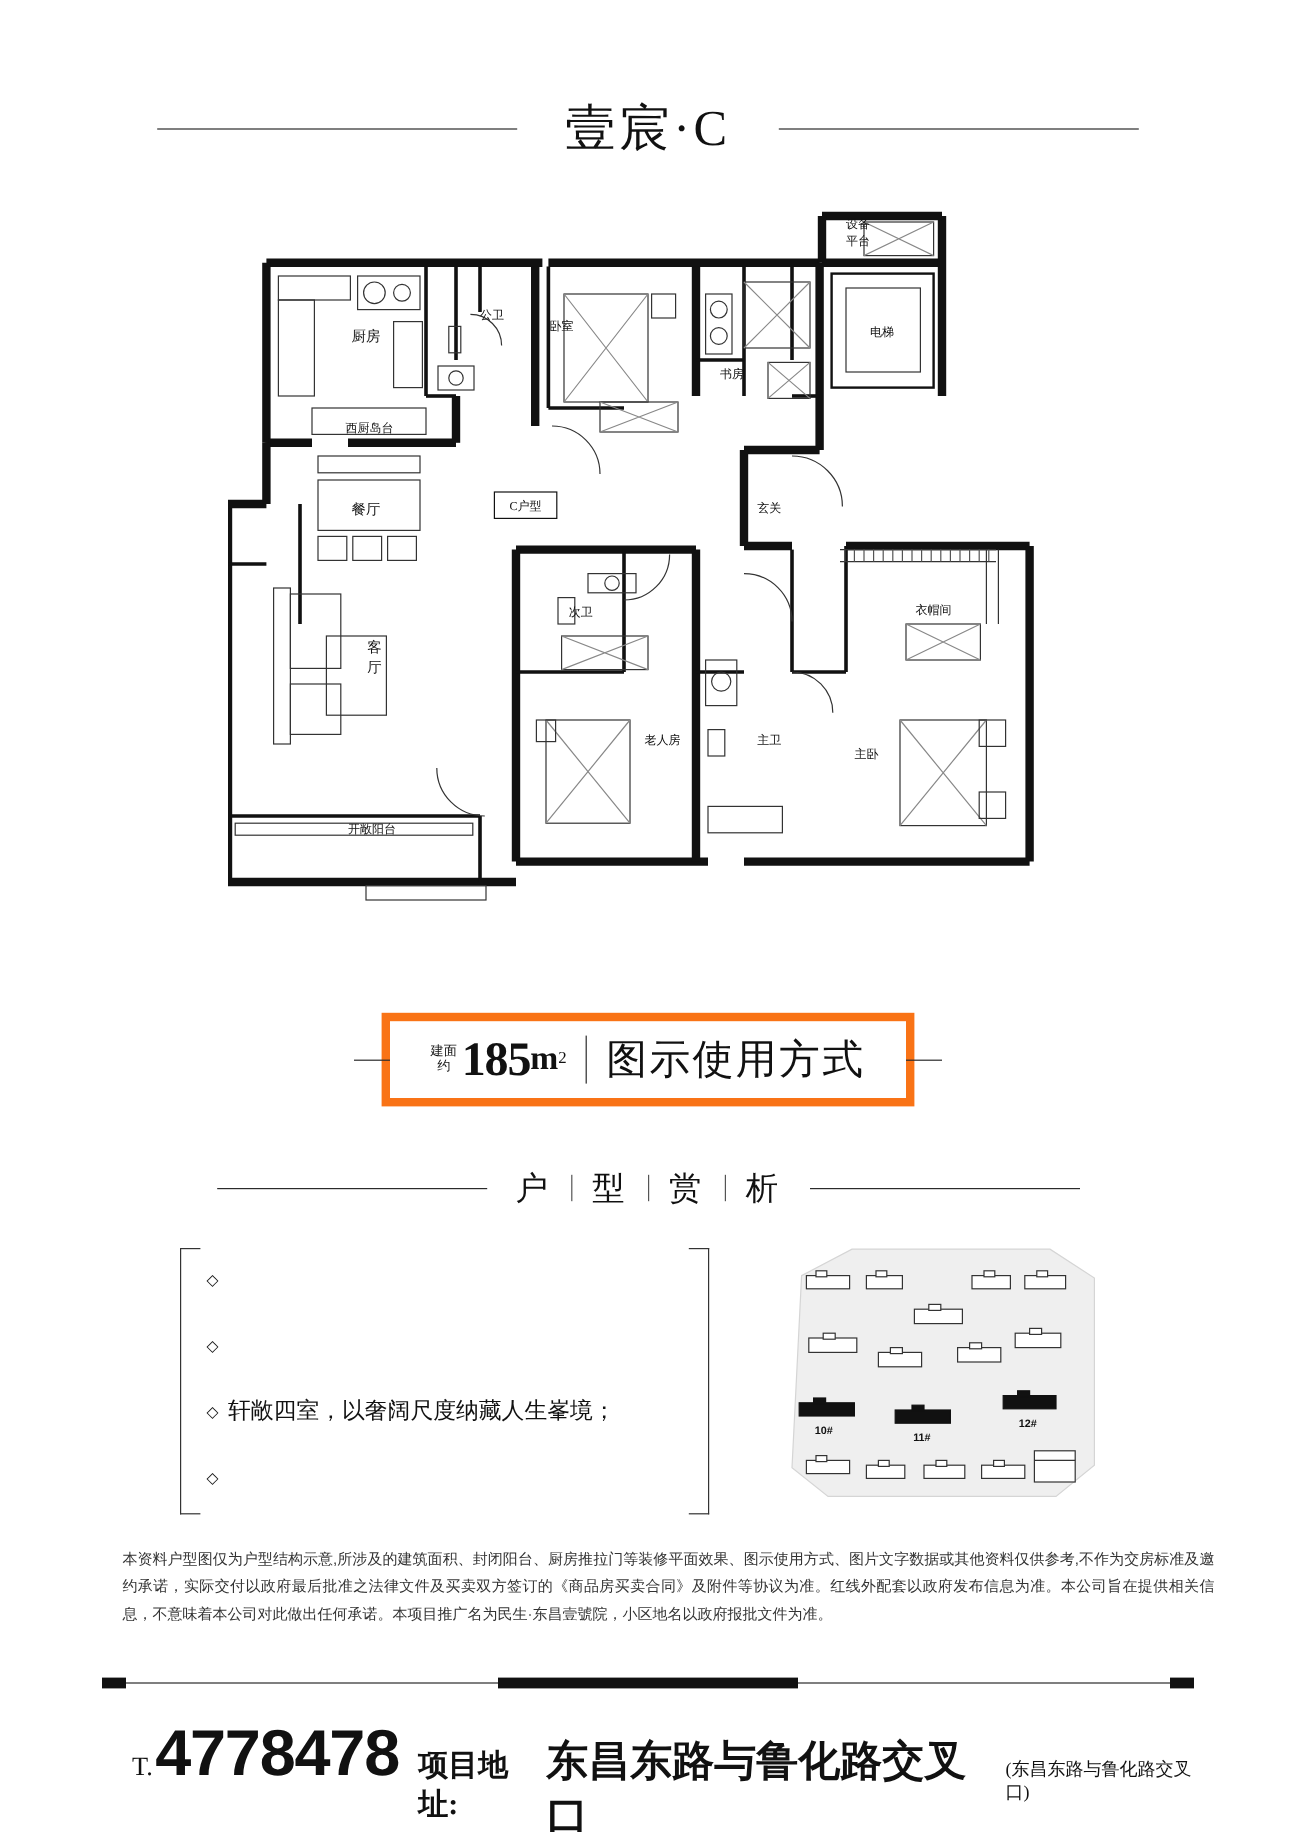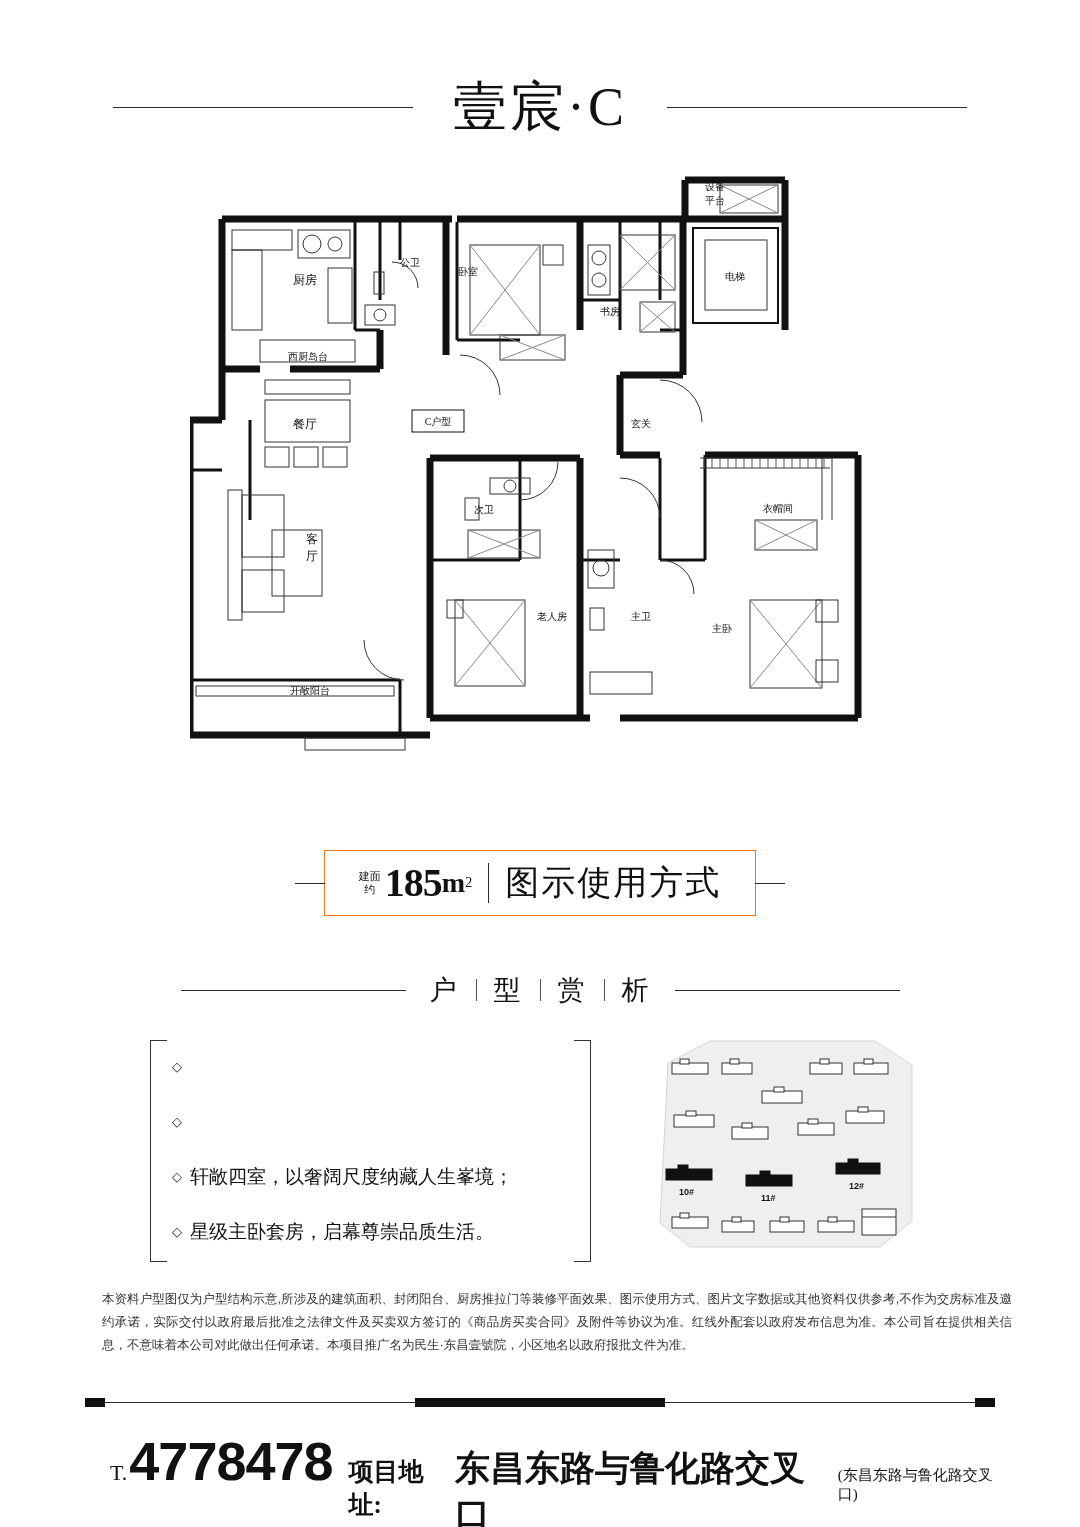--- a/index.html
+++ b/index.html
@@ -29,21 +29,21 @@
   }
   .header .rule {
     height: 1px;
     background: #2b2b2b;
     flex: 0 0 300px;
   }
   .header .rule.left { margin-right: 40px; }
   .header .rule.right { margin-left: 40px; }
   .header .title {
     font-family: "Liberation Serif", serif;
-    font-size: 54px;
+    font-size: 42px;
     letter-spacing: 3px;
     color: #111;
     white-space: nowrap;
   }
 
   
   .plan-wrap {
     position: absolute;
     top: 165px;
     left: 0;
@@ -57,21 +57,21 @@
     position: absolute;
     top: 845px;
     left: 0;
     width: 1080px;
     height: 75px;
     display: flex;
     align-items: center;
     justify-content: center;
   }
   .area-box {
-    border: 1px solid #f97316;
+    border: 7px solid #f97316;
     height: 64px;
     padding: 0 34px;
     display: flex;
     align-items: center;
     position: relative;
   }
   .area-box::before, .area-box::after {
     content: "";
     position: absolute;
     top: 50%;
@@ -522,21 +522,20 @@
   </div>
   <div class="feature-item">
     <span class="diamond">◇</span>
   </div>
   <div class="feature-item">
     <span class="diamond">◇</span>
     <span>轩敞四室，以奢阔尺度纳藏人生峯境；</span>
   </div>
   <div class="feature-item">
     <span class="diamond">◇</span>
-    <span>星级主卧套房，启幕尊崇品质生活。</span>
   </div>
 </div>
 
 <div class="siteplan">
 <svg width="270" height="225" viewBox="0 0 270 225" xmlns="http://www.w3.org/2000/svg">
   <polygon points="18,28 60,6 225,6 262,30 262,186 230,212 40,212 10,188" fill="#efefef" stroke="#d5d5d5" stroke-width="1"></polygon>
   <g fill="#ffffff" stroke="#333" stroke-width="1">
     <rect x="22" y="28" width="36" height="11"></rect>
         <rect x="30" y="24" width="9" height="5"></rect>
     <rect x="72" y="28" width="30" height="11"></rect>

